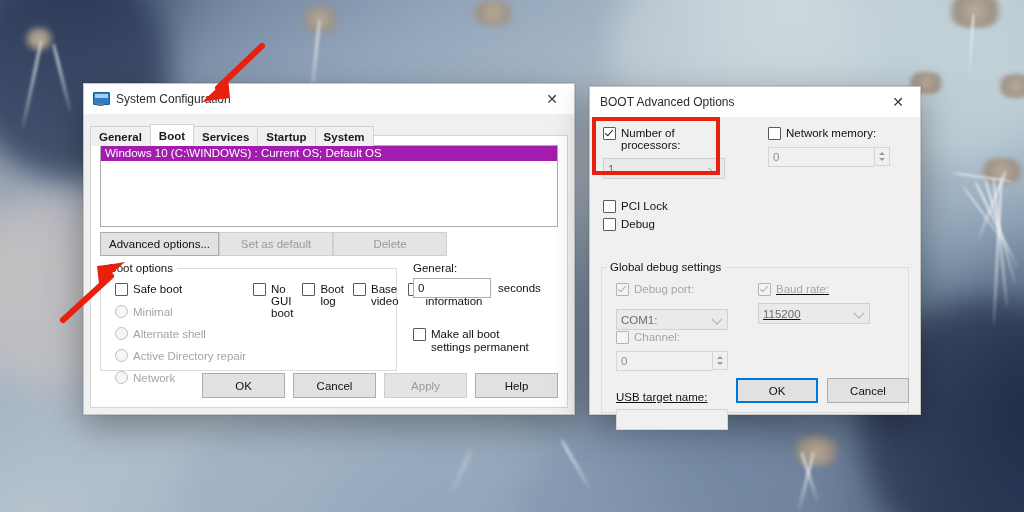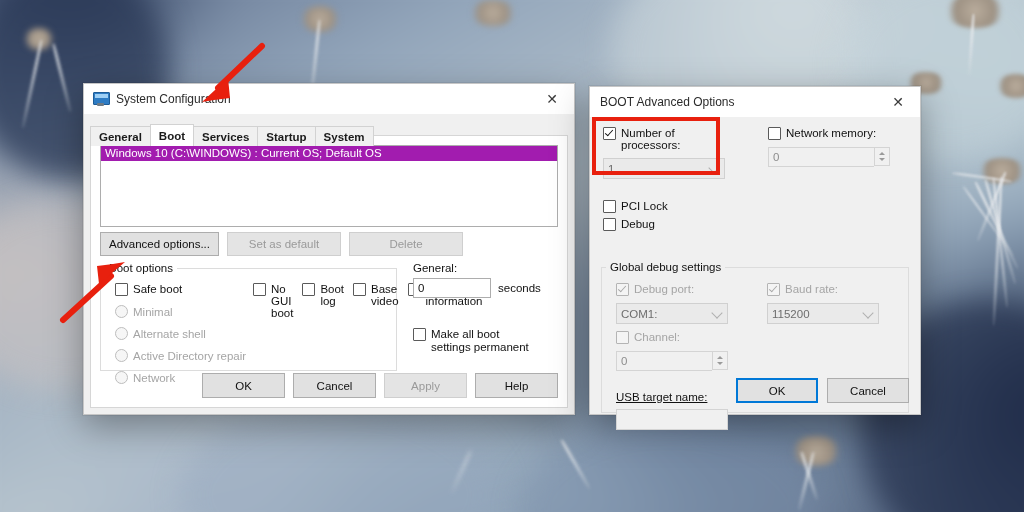--- a/index.html
+++ b/index.html
@@ -67,21 +67,21 @@
 
   .oslist{
     position:absolute;left:9px;top:9px;right:9px;height:80px;
     background:#ffffff;border:1px solid #adadad;overflow:hidden;
   }
   .osrow{
     height:15px;line-height:15px;padding:0 4px;font-size:11.5px;
     background:#a21caf;color:#ffffff;white-space:nowrap;
   }
 
-  .btnrow{position:absolute;left:9px;top:96px;display:flex;gap:8px;}
+  .btnrow{position:absolute;left:9px;top:96px;display:flex;}
   .btn{
     height:22px;min-width:96px;padding:0 8px;font-size:11.5px;
     background:#e1e1e1;border:1px solid #adadad;color:#111;
     display:flex;align-items:center;justify-content:center;font-family:inherit;
   }
   .btn.disabled{color:#9a9a9a;background:#e4e4e4;border-color:#cfcfcf;}
   .btn.focus{border:1px solid #0078d7;box-shadow:inset 0 0 0 1px #0078d7;}
 
   fieldset.grp{
     position:absolute;margin:0;padding:0;border:1px solid #dcdcdc;background:transparent;
@@ -337,27 +337,27 @@
     </label>
 
     <fieldset class="grp" id="gdbg">
       <legend>Global debug settings</legend>
 
       <div style="position:absolute;left:14px;top:10px;width:112px;">
         <label class="ck">
           <span class="box dis checked"></span>
           <span class="dimtext">Debug port:</span>
         </label>
-        <div class="sel dis" style="margin-top:7px;">
+        <div class="sel dis" style="margin-top:13px;">
           <span>COM1:</span>
           <span class="chev"></span>
         </div>
       </div>
 
-      <div style="position:absolute;left:165px;top:10px;width:112px;">
+      <div style="position:absolute;left:156px;top:10px;width:112px;text-decoration:underline;">
         <label class="ck">
           <span class="box dis checked"></span>
           <span class="dimtext">Baud rate:</span>
         </label>
         <div class="sel dis" style="margin-top:7px;">
           <span>115200</span>
           <span class="chev"></span>
         </div>
       </div>
 

